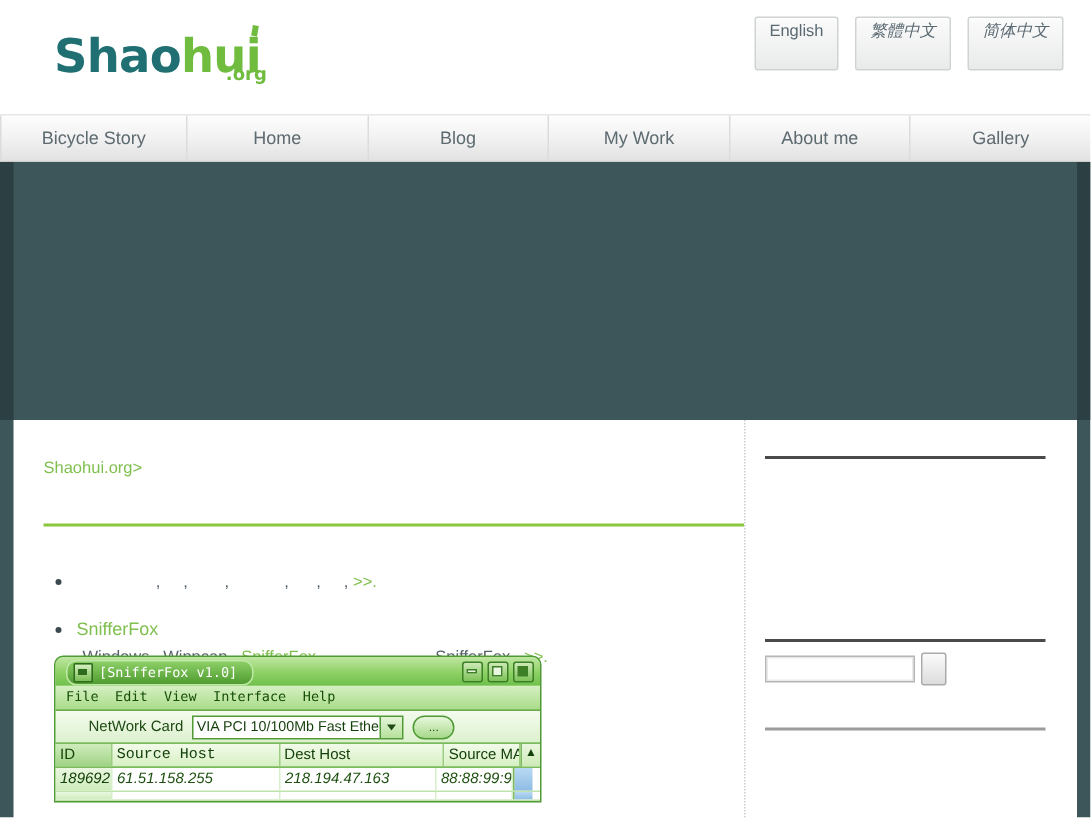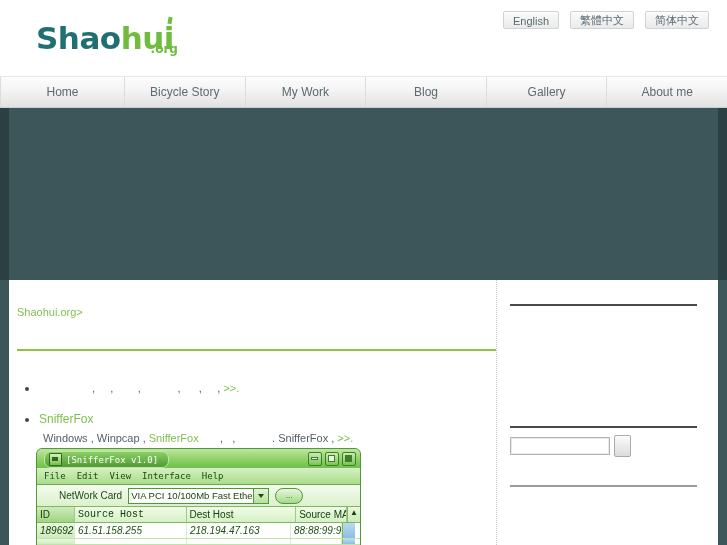--- a/index.html
+++ b/index.html
@@ -26,32 +26,32 @@
   }
   .lang-bar {
     position: absolute;
     top: 11px;
     right: 18px;
     display: flex;
     gap: 11px;
   }
   .lang-btn {
     display: inline-block;
-    padding: 2px 9px 0 9px;
+    padding: 2px 9px 18px 9px;
     font-size: 11px;
     line-height: 14px;
     color: #5a6a72;
     background: linear-gradient(to bottom, #fbfbfb 0%, #e9eaea 100%);
     border: 1px solid #cfd3d4;
     border-radius: 2px;
     box-shadow: 0 1px 0 rgba(255,255,255,0.8) inset;
     cursor: pointer;
     white-space: nowrap;
   }
-  .lang-btn.cjk { font-family: "DejaVu Sans", sans-serif; }
+  .lang-btn.cjk { font-family: "DejaVu Sans", sans-serif; font-style: italic; }
 
   .logo-wrap {
     position: absolute;
     left: 36px;
     top: 22px;
     display: flex;
     align-items: flex-end;
   }
   .logo {
     position: relative;
@@ -130,21 +130,21 @@
     position: relative;
     height: 265px;
     background: #ffffff;
     border-left: 9px solid #3d5659;
     border-right: 9px solid #3d5659;
     box-sizing: border-box;
     display: flex;
   }
   .content {
     width: 487px;
-    padding: 0 0 0 8px;
+    padding: 0 0 0 20px;
     box-sizing: border-box;
     position: relative;
   }
   .breadcrumb {
     margin-top: 26px;
     font-size: 11px;
     color: #7fbf4d;
     cursor: pointer;
   }
   .content-rule {
@@ -216,21 +216,21 @@
     border: 1px solid #aaaaaa;
     background: linear-gradient(to bottom, #fbfbfb, #dcdcdc);
     border-radius: 2px;
     cursor: pointer;
   }
 
   
   .sniffer-win {
     position: absolute;
     left: 27px;
-    top: 168px;
+    top: 157px;
     width: 325px;
     background: linear-gradient(to bottom, #a8dc86 0%, #7ec85a 48%, #6cbd4a 100%);
     border: 1px solid #4f9a35;
     border-radius: 6px 6px 0 0;
     box-sizing: border-box;
     font-family: "Liberation Sans", sans-serif;
     overflow: hidden;
   }
   .sf-titlebar {
     position: relative;
@@ -443,26 +443,26 @@
   <div class="logo-wrap">
     <div class="logo">
       <span class="shao">Shao</span><span class="hui">hui</span>
       <span class="dot"></span>
       <span class="org">.org</span>
     </div>
   </div>
 </div>
 
 <div class="nav">
+  <div class="nav-item">Bicycle Story</div>
   <div class="nav-item">Home</div>
-  <div class="nav-item">Bicycle Story</div>
+  <div class="nav-item">Blog</div>
   <div class="nav-item">My Work</div>
-  <div class="nav-item">Blog</div>
+  <div class="nav-item">About me</div>
   <div class="nav-item">Gallery</div>
-  <div class="nav-item">About me</div>
 </div>
 
 <div class="banner"></div>
 
 <div class="page-body">
 
   <div class="content">
 
     <div class="breadcrumb">Shaohui.org&gt;</div>
 

